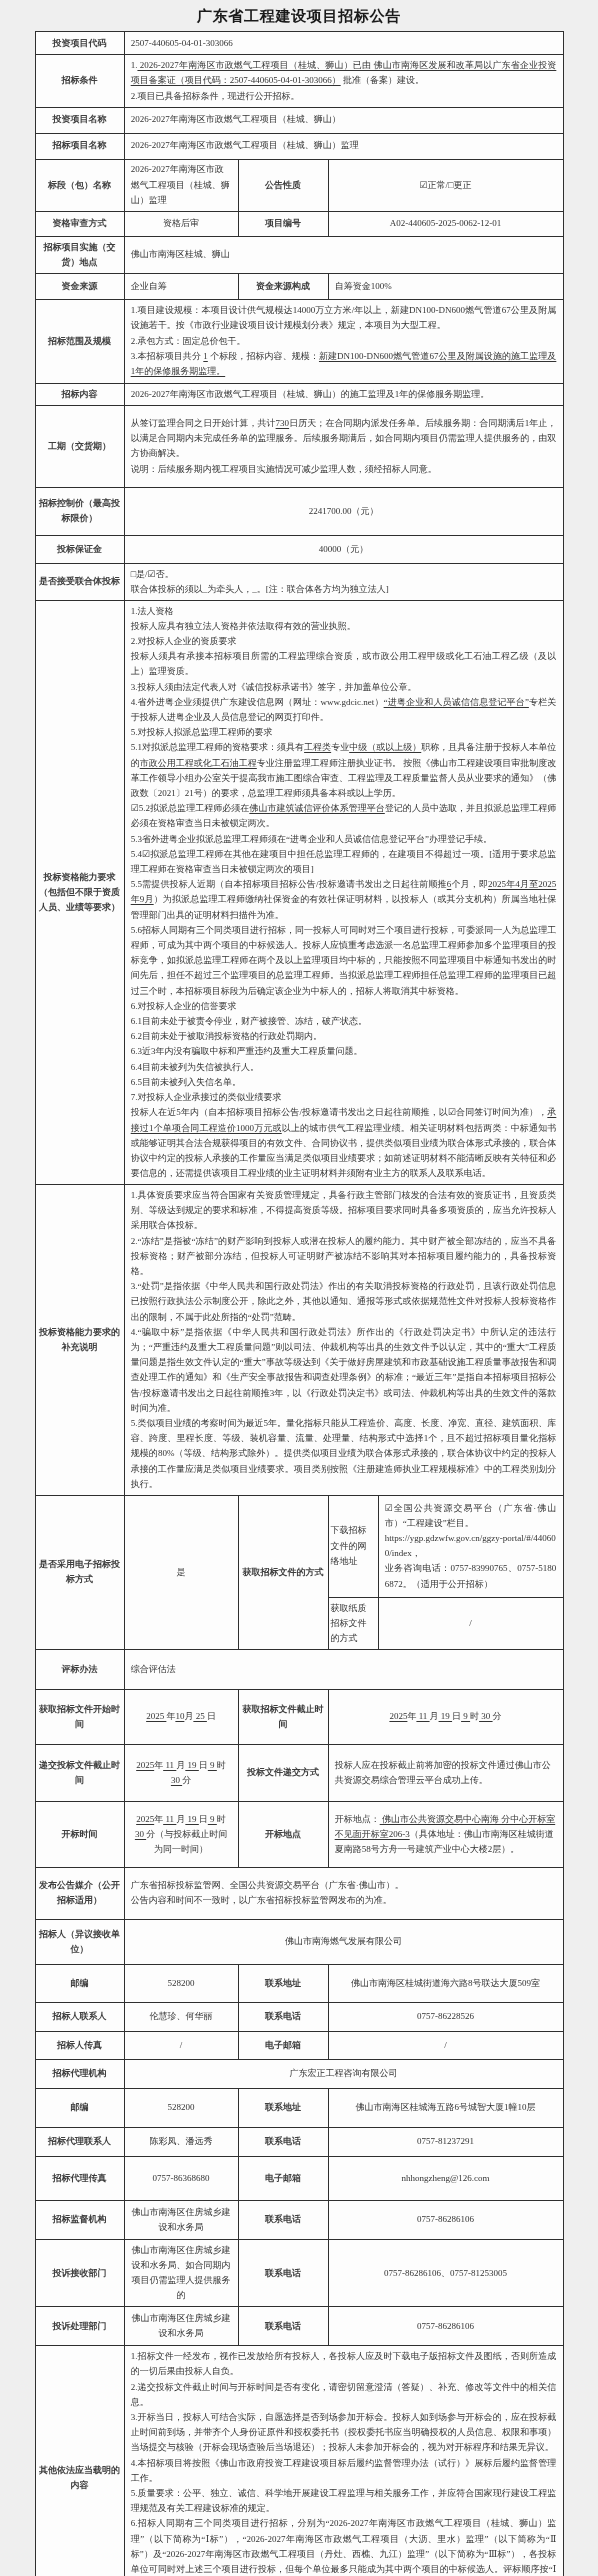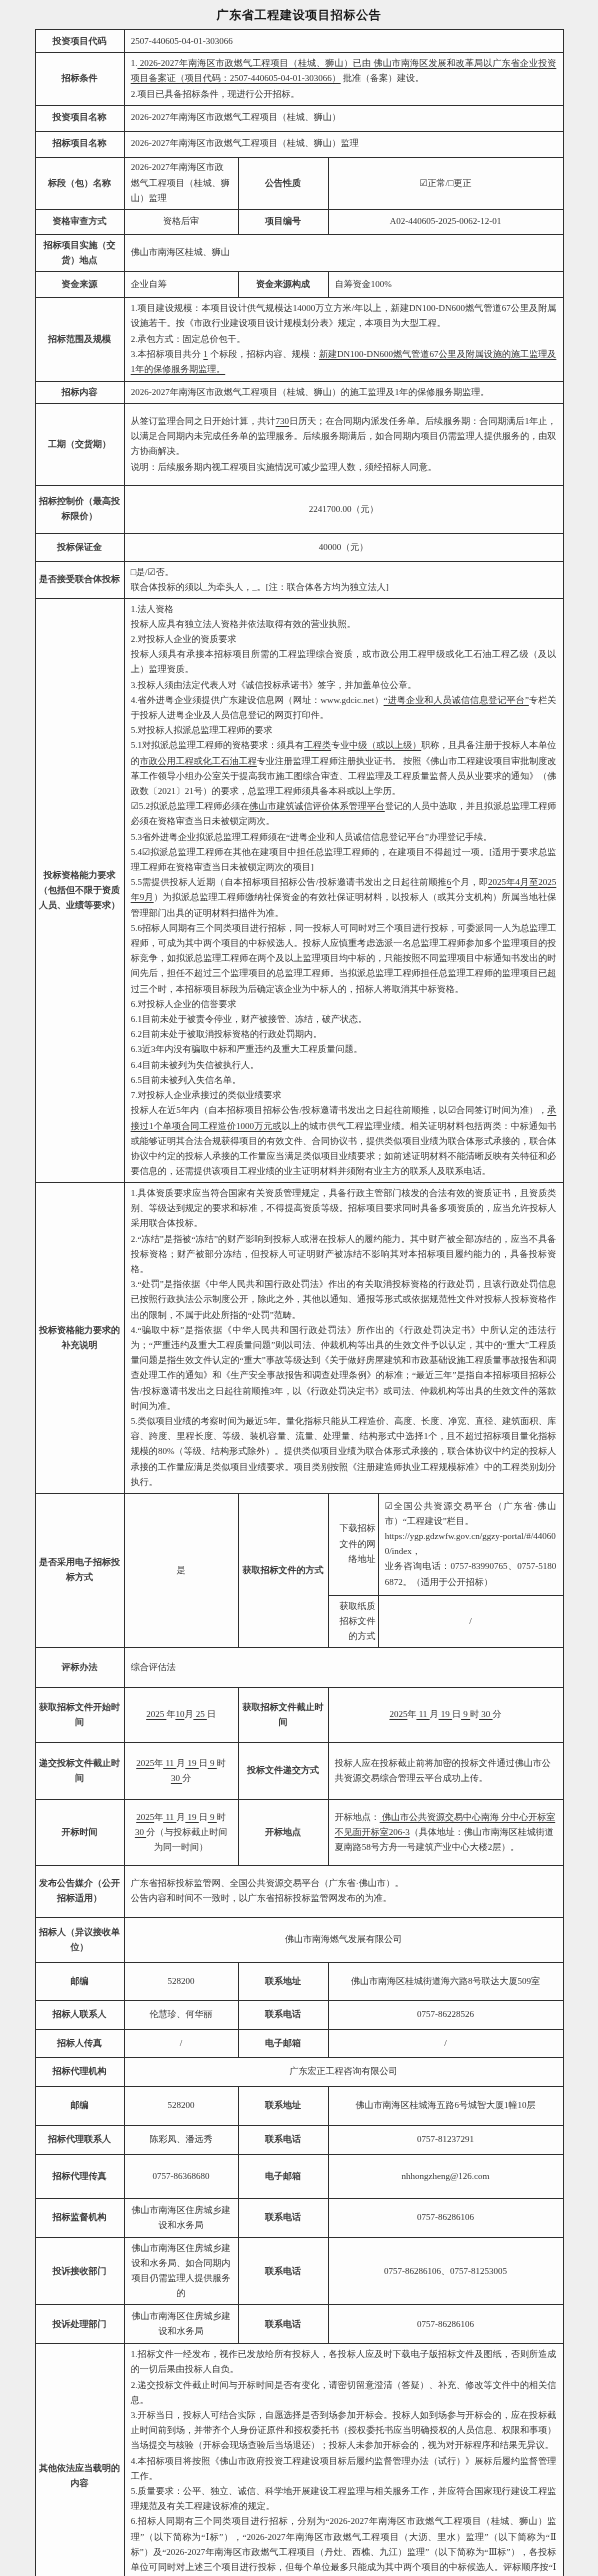--- a/index.html
+++ b/index.html
@@ -3,41 +3,41 @@
 <meta charset="utf-8">
 <style>
   html,body{margin:0;padding:0;}
   body{
     background:#efefef;
     font-family:"Liberation Serif","DejaVu Serif",serif;
     color:#333;
   }
   .page{width:598px;margin:0 auto;padding:5.5px 0 21px;}
   .page-title{
-    font-size:12px;font-weight:bold;color:#1a1a1a;
+    font-size:15px;font-weight:bold;color:#1a1a1a;
     text-align:center;margin:1.4px 0 5.5px;letter-spacing:0.7px;
   }
   table.doc{
     width:528px;margin:0 auto;border-collapse:collapse;
     background:#fdfdfd;table-layout:fixed;
     border:1.4px solid #2f2f2f;
   }
   td{
     border:0.7px solid #2f2f2f;
     padding:2.8px 6.2px;
     font-size:9px;line-height:15.2px;color:#333;
     vertical-align:middle;
     overflow-wrap:break-word;word-wrap:break-word;
   }
   td.lbl{
     font-weight:bold;color:#3f3f3f;
     text-align:center;padding:2.8px 3.5px;
   }
   td.sub{
-    font-weight:normal;text-align:right;padding:2.8px 2.1px;margin-left:27px;
+    font-weight:normal;text-align:left;padding:2.8px 2.1px;margin-left:27px;
   }
   td.ctr{text-align:center;}
   td.ba{word-break:break-all;}
   .para{text-align:justify;}
   .u{text-decoration:underline;text-underline-offset:2.1px;text-align:center;}
 </style>
 </head>
 <body>
 
 <div class="page">

